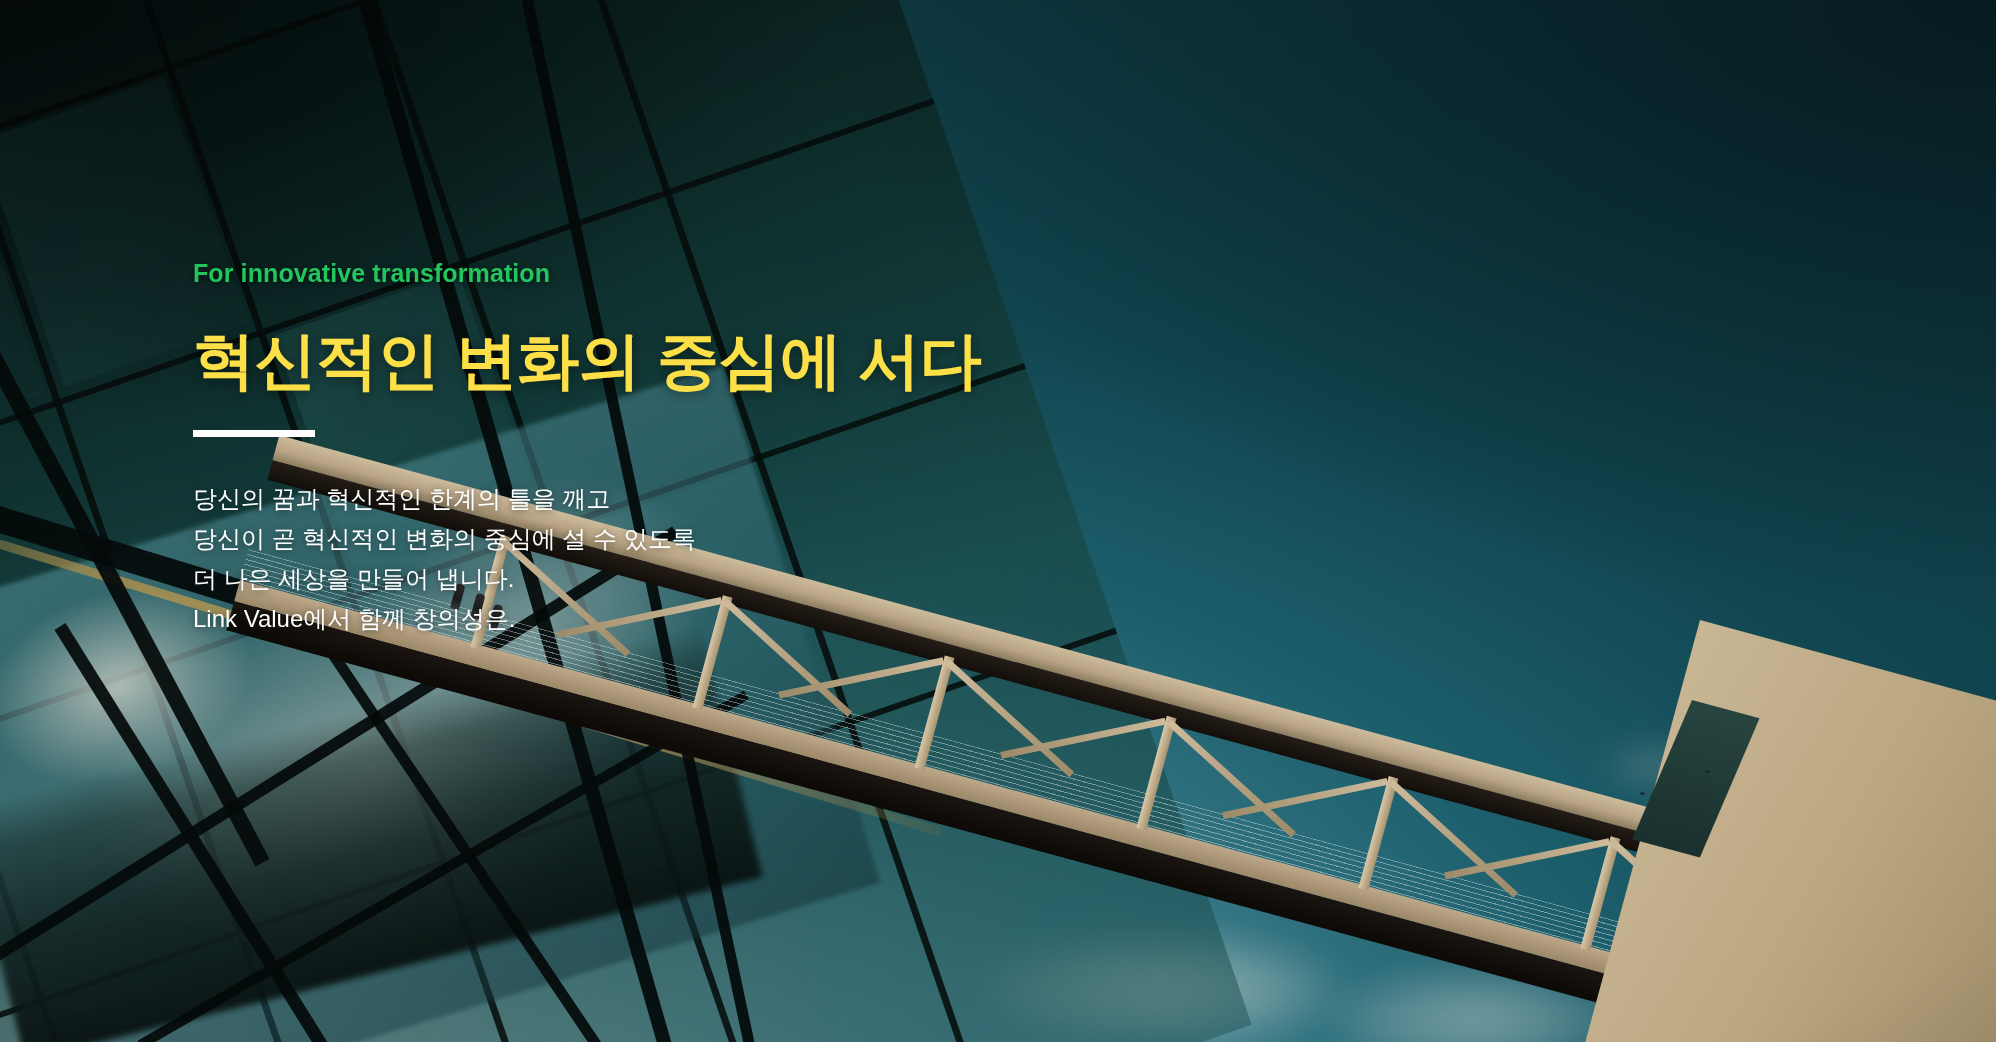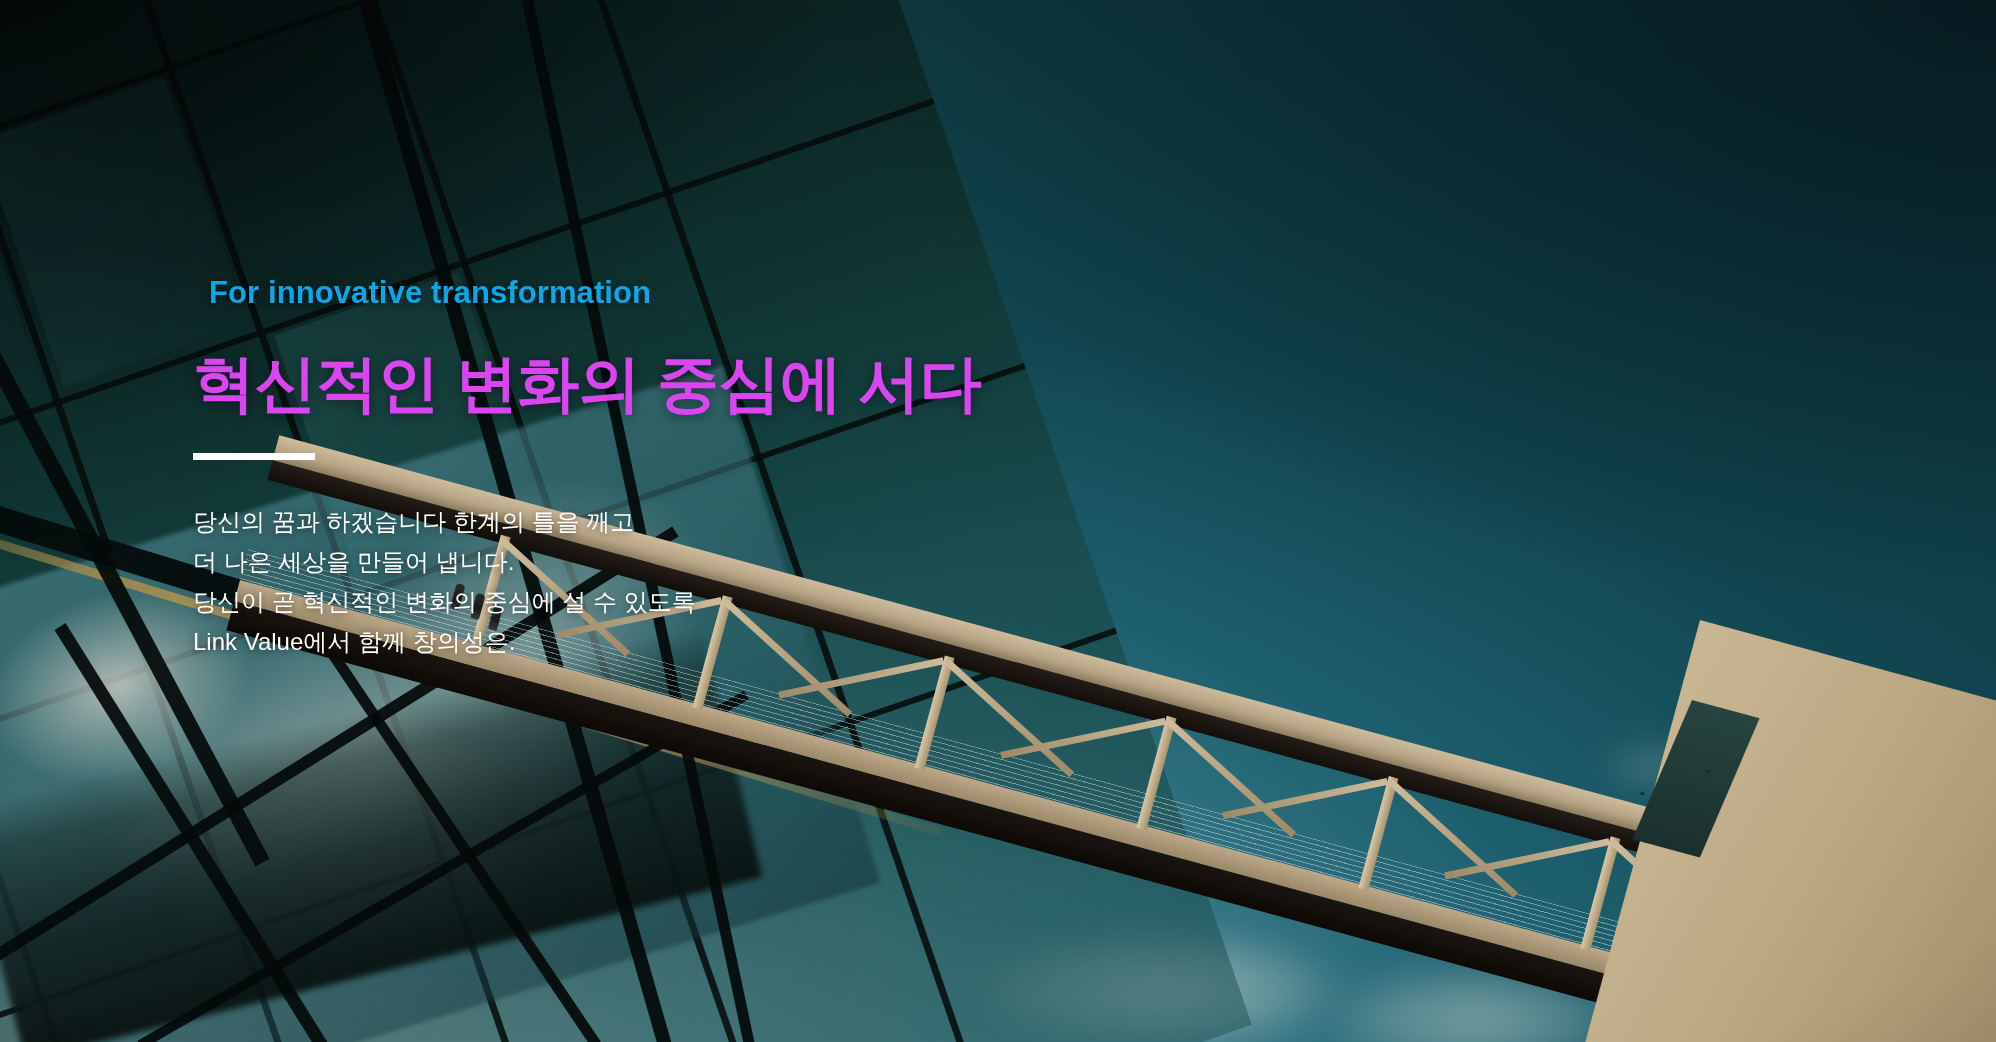--- a/index.html
+++ b/index.html
@@ -177,34 +177,34 @@
   }
 
   
   #copy {
     position: absolute;
     left: 193px;
     top: 258px;
     width: 1000px;
   }
   #eyebrow {
-    margin: 16px;
-    font-size: 31px;
+    margin: 0;
+    font-size: 25px;
     font-weight: 700;
     letter-spacing: 0.1px;
-    color: #0ea5e9;
+    color: #22c55e;
     text-shadow: 0 1px 6px rgba(0,0,0,0.55);
     line-height: 1.2;
   }
   #headline {
     margin: 40px 0 0 0;
     font-size: 62px;
     font-weight: 700;
     letter-spacing: -0.5px;
-    color: #d946ef;
+    color: #fde047;
     line-height: 1.06;
     text-shadow: 0 2px 12px rgba(0,0,0,0.45);
     white-space: nowrap;
   }
   #divider {
     margin-top: 36px;
     width: 122px;
     height: 7px;
     background: #ffffff;
   }
@@ -308,21 +308,21 @@
 
   <div id="copy">
 
     <p id="eyebrow">For innovative transformation</p>
 
     <h1 id="headline">혁신적인 변화의 중심에 서다</h1>
 
     <div id="divider"></div>
 
     <p id="body-copy">
-      <span class="line">당신의 꿈과 하겠습니다 한계의 틀을 깨고</span>
+      <span class="line">당신의 꿈과 혁신적인 한계의 틀을 깨고</span>
+      <span class="line">당신이 곧 혁신적인 변화의 중심에 설 수 있도록</span>
       <span class="line">더 나은 세상을 만들어 냅니다.</span>
-      <span class="line">당신이 곧 혁신적인 변화의 중심에 설 수 있도록</span>
       <span class="line">Link Value에서 함께 창의성은.</span>
     </p>
 
   </div>
 
 </div>
 
 </body></html>

